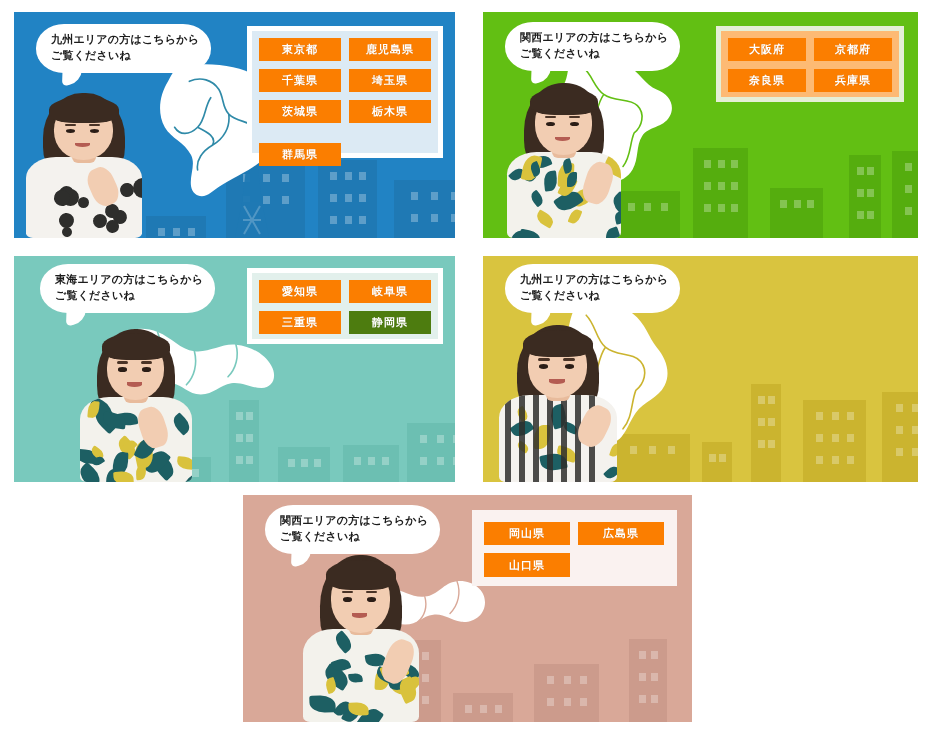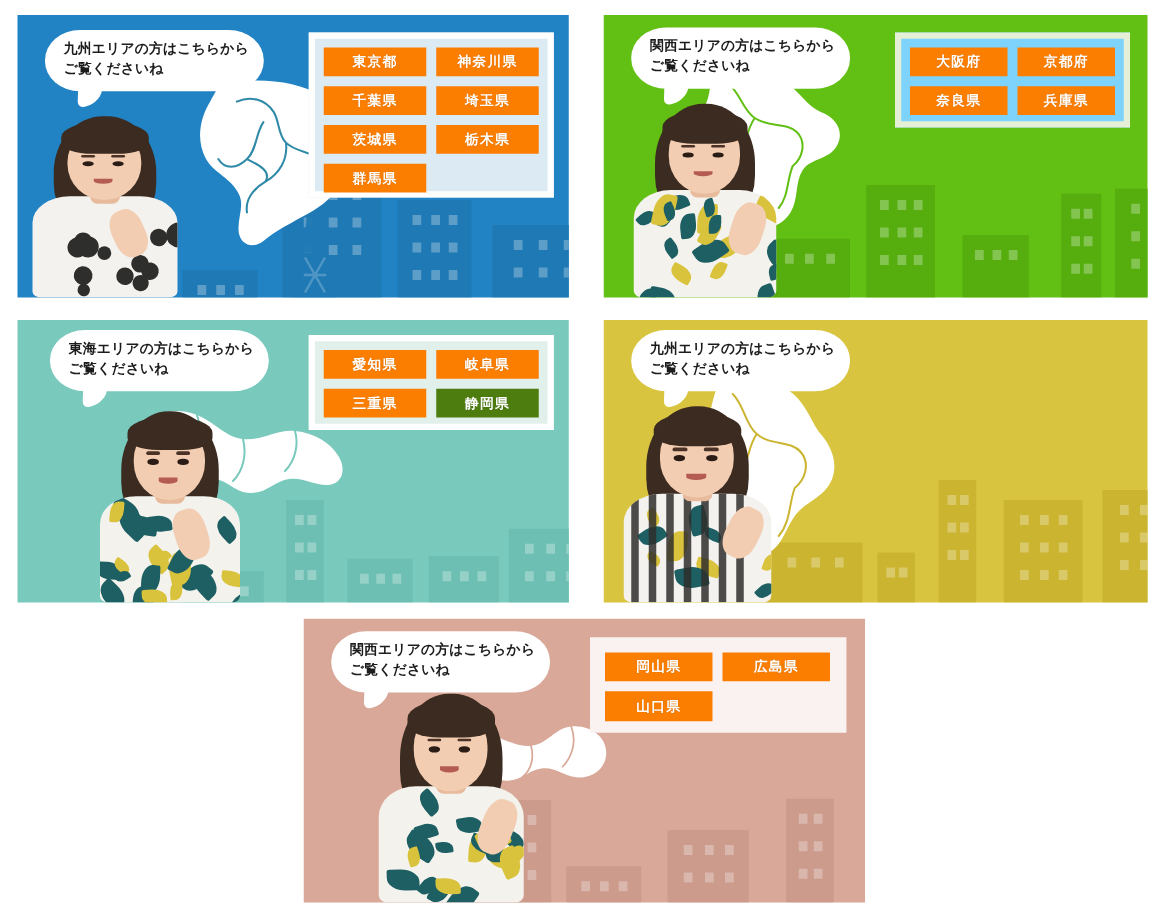--- a/index.html
+++ b/index.html
@@ -164,25 +164,25 @@
           <div style="position: absolute; left: 25.2px; top: 9px; width: 69.6px; height: 25.5px; background: rgb(59, 43, 33); border-radius: 50% 50% 36% 36%;"></div>
           <div class="fg-arm" style="left: 66px; top: 79px; width: 26.4px; height: 39px; transform: rotate(-24deg);"></div>
         </div>
       </div>
       <div class="bubble" style="left: 22px; top: 12px; width: 175px; font-size: 11px;">
         <span class="ln">九州エリアの方はこちらから</span>
         <span class="ln">ご覧くださいね</span>
       </div>
       <div class="btnbox" style="left: 233px; top: 14px; width: 196px; height: 132px; background: rgb(220, 234, 244); border: 5px solid rgb(255, 255, 255); padding: 7px 7px 0px; gap: 0px;">
         <div class="areabtn" style="width: 82px; height: 23px; margin-right: 8px; margin-bottom: 8px; font-size: 11px; background: rgb(251, 126, 0); color: rgb(255, 255, 255);">東京都</div>
-        <div class="areabtn" style="width: 82px; height: 23px; margin-right: 0px; margin-bottom: 8px; font-size: 11px; background: rgb(251, 126, 0); color: rgb(255, 255, 255);">神奈川県</div>
+        <div class="areabtn" style="width: 82px; height: 23px; margin-right: 0px; margin-bottom: 8px; font-size: 11px; background: rgb(251, 126, 0); color: rgb(255, 255, 255);">鹿児島県</div>
         <div class="areabtn" style="width: 82px; height: 23px; margin-right: 8px; margin-bottom: 8px; font-size: 11px; background: rgb(251, 126, 0); color: rgb(255, 255, 255);">千葉県</div>
         <div class="areabtn" style="width: 82px; height: 23px; margin-right: 0px; margin-bottom: 8px; font-size: 11px; background: rgb(251, 126, 0); color: rgb(255, 255, 255);">埼玉県</div>
         <div class="areabtn" style="width: 82px; height: 23px; margin-right: 8px; margin-bottom: 8px; font-size: 11px; background: rgb(251, 126, 0); color: rgb(255, 255, 255);">茨城県</div>
-        <div class="areabtn" style="width: 82px; height: 23px; margin-right: 0px; margin-bottom: 8px; font-size: 11px; background: rgb(251, 126, 0); color: rgb(255, 255, 255);">栃木県</div>
+        <div class="areabtn" style="width: 82px; height: 23px; margin-right: 0px; margin-bottom: 20px; font-size: 11px; background: rgb(251, 126, 0); color: rgb(255, 255, 255);">栃木県</div>
         <div class="areabtn" style="width: 82px; height: 23px; margin-right: 8px; margin-bottom: 8px; font-size: 11px; background: rgb(251, 126, 0); color: rgb(255, 255, 255);">群馬県</div>
       </div>
     </div>
     <div class="panel" style="left: 483px; top: 12px; width: 435px; height: 226px; background: rgb(98, 191, 19);">
       <div class="skyline">
         <div class="bld" style="left: 131px; width: 66px; height: 47px; background: rgb(85, 173, 14);">
           <div class="win" style="width: 7px; height: 8px; left: 14px; top: 12px;"></div>
           <div class="win" style="width: 7px; height: 8px; left: 30px; top: 12px;"></div>
           <div class="win" style="width: 7px; height: 8px; left: 47px; top: 12px;"></div>
         </div>
@@ -258,21 +258,21 @@
             <div style="position:absolute;left:36%;top:70%;width:26%;height:8%;background:#b45c52;border-radius:0 0 50% 50%"></div>
           </div>
           <div style="position: absolute; left: 24.78px; top: 9.6px; width: 68.44px; height: 27.2px; background: rgb(59, 43, 33); border-radius: 50% 50% 36% 36%;"></div>
           <div class="fg-arm" style="left: 80px; top: 84px; width: 25.96px; height: 41.6px; transform: rotate(18deg);"></div>
         </div>
       </div>
       <div class="bubble" style="left: 22px; top: 10px; width: 175px; font-size: 11px;">
         <span class="ln">関西エリアの方はこちらから</span>
         <span class="ln">ご覧くださいね</span>
       </div>
-      <div class="btnbox" style="left: 233px; top: 14px; width: 188px; height: 76px; background: #7dd3fc; border: 5px solid rgb(229, 239, 214); padding: 7px 7px 0px; gap: 0px;">
+      <div class="btnbox" style="left: 233px; top: 14px; width: 188px; height: 76px; background: #fdba74; border: 5px solid rgb(229, 239, 214); padding: 7px 7px 0px; gap: 0px;">
         <div class="areabtn" style="width: 78px; height: 23px; margin-right: 8px; margin-bottom: 8px; font-size: 11px; background: rgb(251, 126, 0); color: rgb(255, 255, 255);">大阪府</div>
         <div class="areabtn" style="width: 78px; height: 23px; margin-right: 0px; margin-bottom: 8px; font-size: 11px; background: rgb(251, 126, 0); color: rgb(255, 255, 255);">京都府</div>
         <div class="areabtn" style="width: 78px; height: 23px; margin-right: 8px; margin-bottom: 8px; font-size: 11px; background: rgb(251, 126, 0); color: rgb(255, 255, 255);">奈良県</div>
         <div class="areabtn" style="width: 78px; height: 23px; margin-right: 0px; margin-bottom: 8px; font-size: 11px; background: rgb(251, 126, 0); color: rgb(255, 255, 255);">兵庫県</div>
       </div>
     </div>
     <div class="panel" style="left: 14px; top: 256px; width: 441px; height: 226px; background: rgb(121, 201, 189);">
       <div class="skyline">
         <div class="bld" style="left: 132px; width: 65px; height: 25px; background: rgb(108, 191, 178);">
           <div class="win" style="width: 7px; height: 8px; left: 13px; top: 12px;"></div>

